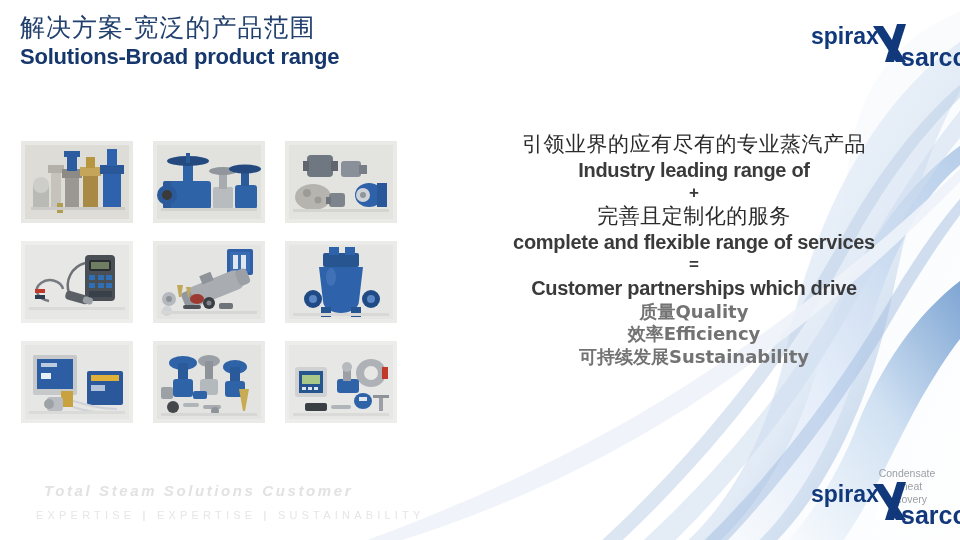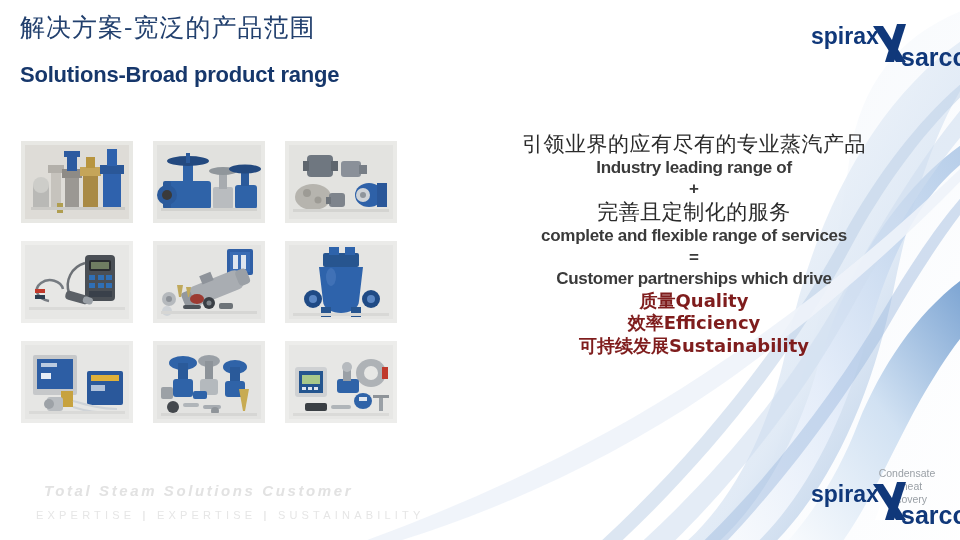--- a/index.html
+++ b/index.html
@@ -8,43 +8,43 @@
   #slide{position:relative;width:960px;height:540px;background:#ffffff;overflow:hidden;padding-left:35px;}
 
   
   .bg-art{position:absolute;inset:0;z-index:0;pointer-events:none;}
 
   
   .title-block{position:absolute;left:20px;top:14px;z-index:5;}
   .title-cn{font-family:"DejaVu Serif","Liberation Serif",serif;
             font-size:25px;color:#22406e;letter-spacing:1px;line-height:1.15;white-space:nowrap;}
   .title-en{font-size:22px;font-weight:bold;color:#16376b;letter-spacing:-0.2px;
-            line-height:1.15;margin-top:19px;white-space:nowrap;}
+            line-height:1.15;margin-top:1px;white-space:nowrap;}
 
   
   .logo-top{position:absolute;right:22px;top:18px;z-index:6;width:180px;height:56px;}
   .logo-bottom{position:absolute;right:22px;bottom:10px;z-index:7;width:172px;height:54px;}
   .cond-note{position:absolute;right:42px;bottom:34px;z-index:6;
              font-size:10.5px;color:#9aa0a6;line-height:1.25;text-align:center;width:92px;margin-top:32px;}
 
   
   .grid{position:absolute;left:20px;top:140px;z-index:4;
         display:grid;grid-template-columns:repeat(3,112px);grid-template-rows:repeat(3,82px);
         column-gap:20px;row-gap:18px;}
   .thumb{width:112px;height:82px;overflow:hidden;position:relative;
          background:#e9e9e6;border:1px solid #ffffff;}
   .thumb svg{display:block;width:112px;height:82px;}
 
   
   .msg{position:absolute;left:470px;top:132px;width:448px;z-index:5;text-align:center;}
   .msg .cn{font-family:"DejaVu Serif","Liberation Serif",serif;font-size:21px;color:#2b2b2b;
            line-height:1.22;letter-spacing:.5px;}
-  .msg .en{font-size:17px;font-weight:bold;color:#3a3a3a;line-height:1.22;letter-spacing:-0.3px;}
+  .msg .en{font-size:20px;font-weight:bold;color:#3a3a3a;line-height:1.22;letter-spacing:-0.3px;}
   .msg .op{font-size:17px;font-weight:bold;color:#3a3a3a;line-height:1.3;}
-  .msg .mix{font-size:18px;font-weight:bold;color:#7f1d1d;line-height:1.25;
+  .msg .mix{font-size:18px;font-weight:bold;color:#737373;line-height:1.25;
             font-family:"DejaVu Sans","Liberation Sans",sans-serif;}
   .msg div{margin:0;}
 
   
   .footer-tag{position:absolute;left:44px;top:482px;z-index:5;
               font-size:15px;font-weight:bold;font-style:italic;color:#e2e2e2;letter-spacing:2.6px;
               white-space:nowrap;}
   .footer-sub{position:absolute;left:36px;top:509px;z-index:5;
               font-size:11px;color:#e6e6e6;letter-spacing:4.2px;white-space:nowrap;}
   .footer-sub .sep{color:#dcdcdc;}

